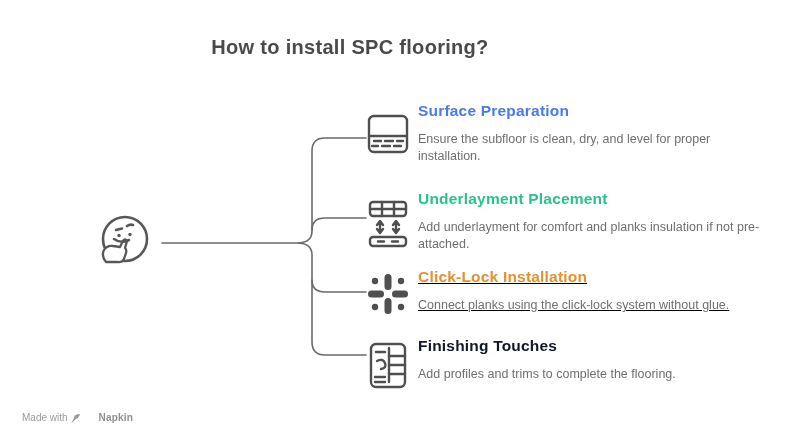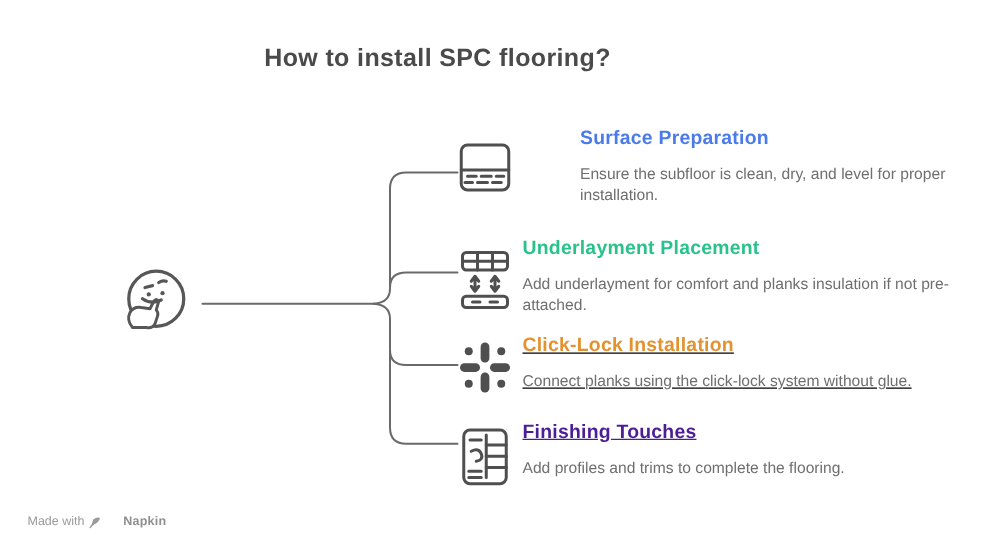--- a/index.html
+++ b/index.html
@@ -13,21 +13,21 @@
     text-align:center;font-size:20px;font-weight:bold;color:#4A4A4A;
     letter-spacing:.3px;
   }
   .connector{position:absolute;inset:0;pointer-events:none;}
   .face{position:absolute;left:89px;top:203px;width:72px;height:72px;}
   .step{position:absolute;left:366px;width:412px;display:flex;}
   .step .icon-box{width:46px;flex:0 0 46px;}
   .step .content{margin-left:6px;width:360px;}
   .step h3{margin:0;font-size:15.5px;line-height:20px;font-weight:bold;letter-spacing:.2px;}
   .step p{margin:10px 12px 0 0;font-size:12.5px;line-height:17px;color:#6F6F6F;}
-  .s1{top:101px;gap:46px;} .s1 .icon-box{padding-top:11px;}
+  .s1{top:101px;} .s1 .icon-box{padding-top:11px;}
   .s2{top:189px;} .s2 .icon-box{padding-top:10px;}
   .s3{top:267px;text-decoration:underline;} .s3 .icon-box{padding-top:5px;}
   .s4{top:336px;} .s4 .icon-box{padding-top:4px;}
   .icon-stroke{stroke:#4F4F4F;fill:none;stroke-width:2.4;stroke-linecap:round;stroke-linejoin:round;}
   .icon-fill{fill:#4F4F4F;}
   .watermark{
     position:absolute;left:22px;top:412px;display:flex;align-items:center;gap:2px;
     font-size:10px;color:#9A9A9A;
   }
   .watermark .brand{font-weight:bold;color:#8F8F8F;letter-spacing:.2px;margin-left:16px;}
@@ -123,21 +123,21 @@
         <rect x="5" y="4" width="34" height="43" rx="5"></rect>
         <path d="M23,8 V42"></path>
         <path d="M23,16 H39 M23,25 H39 M23,34 H39"></path>
         <path d="M10,12 H19"></path>
         <path d="M11,21 q6,-3 8,2 q2,5 -4,6"></path>
         <path d="M9,37 H19 M9,42 H19"></path>
       </g>
     </svg>
   </div>
   <div class="content">
-    <h3 style="color: #4c1d95; text-decoration: underline;">Finishing Touches</h3>
+    <h3 style="color: #0f172a;">Finishing Touches</h3>
     <p>Add profiles and trims to complete the flooring.</p>
   </div>
 </div>
 
 <div class="watermark">
   <span>Made with</span>
   <svg width="11" height="11" viewBox="0 0 12 12">
     <path d="M3,11 L5,4 Q9,1 11,3 Q9,7 6,8 Z" fill="#9A9A9A"></path>
     <path d="M2,11.5 L5.5,6.5" stroke="#9A9A9A" stroke-width="1" fill="none"></path>
   </svg>

